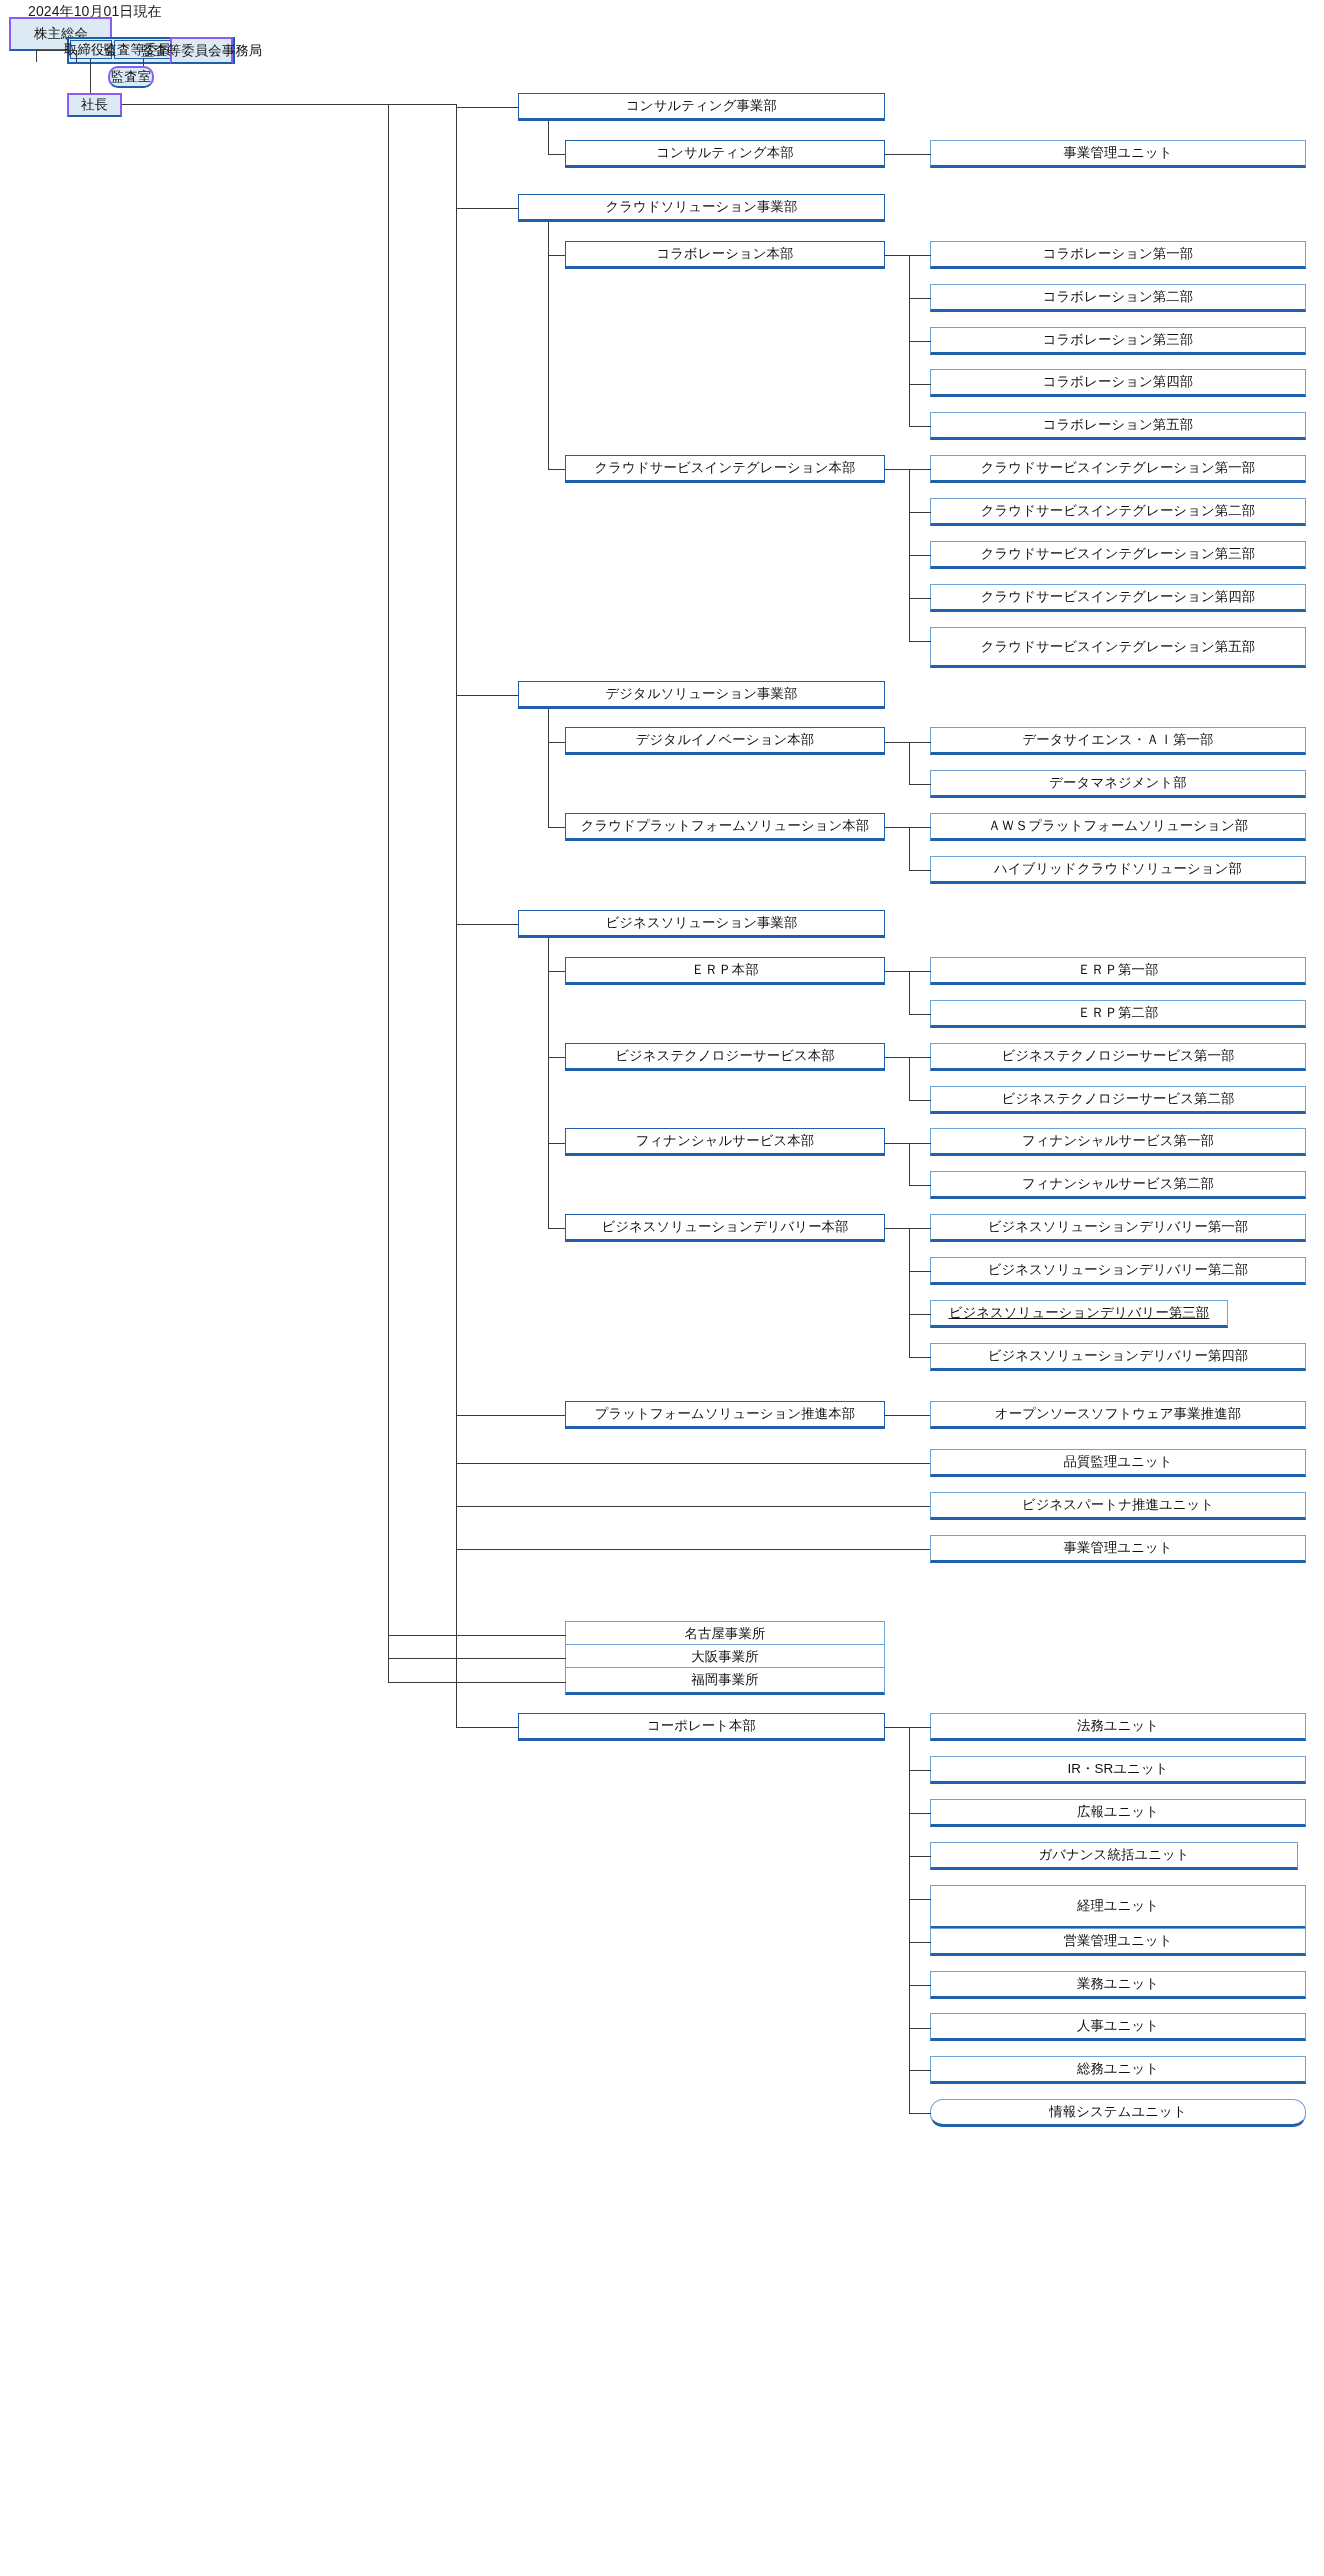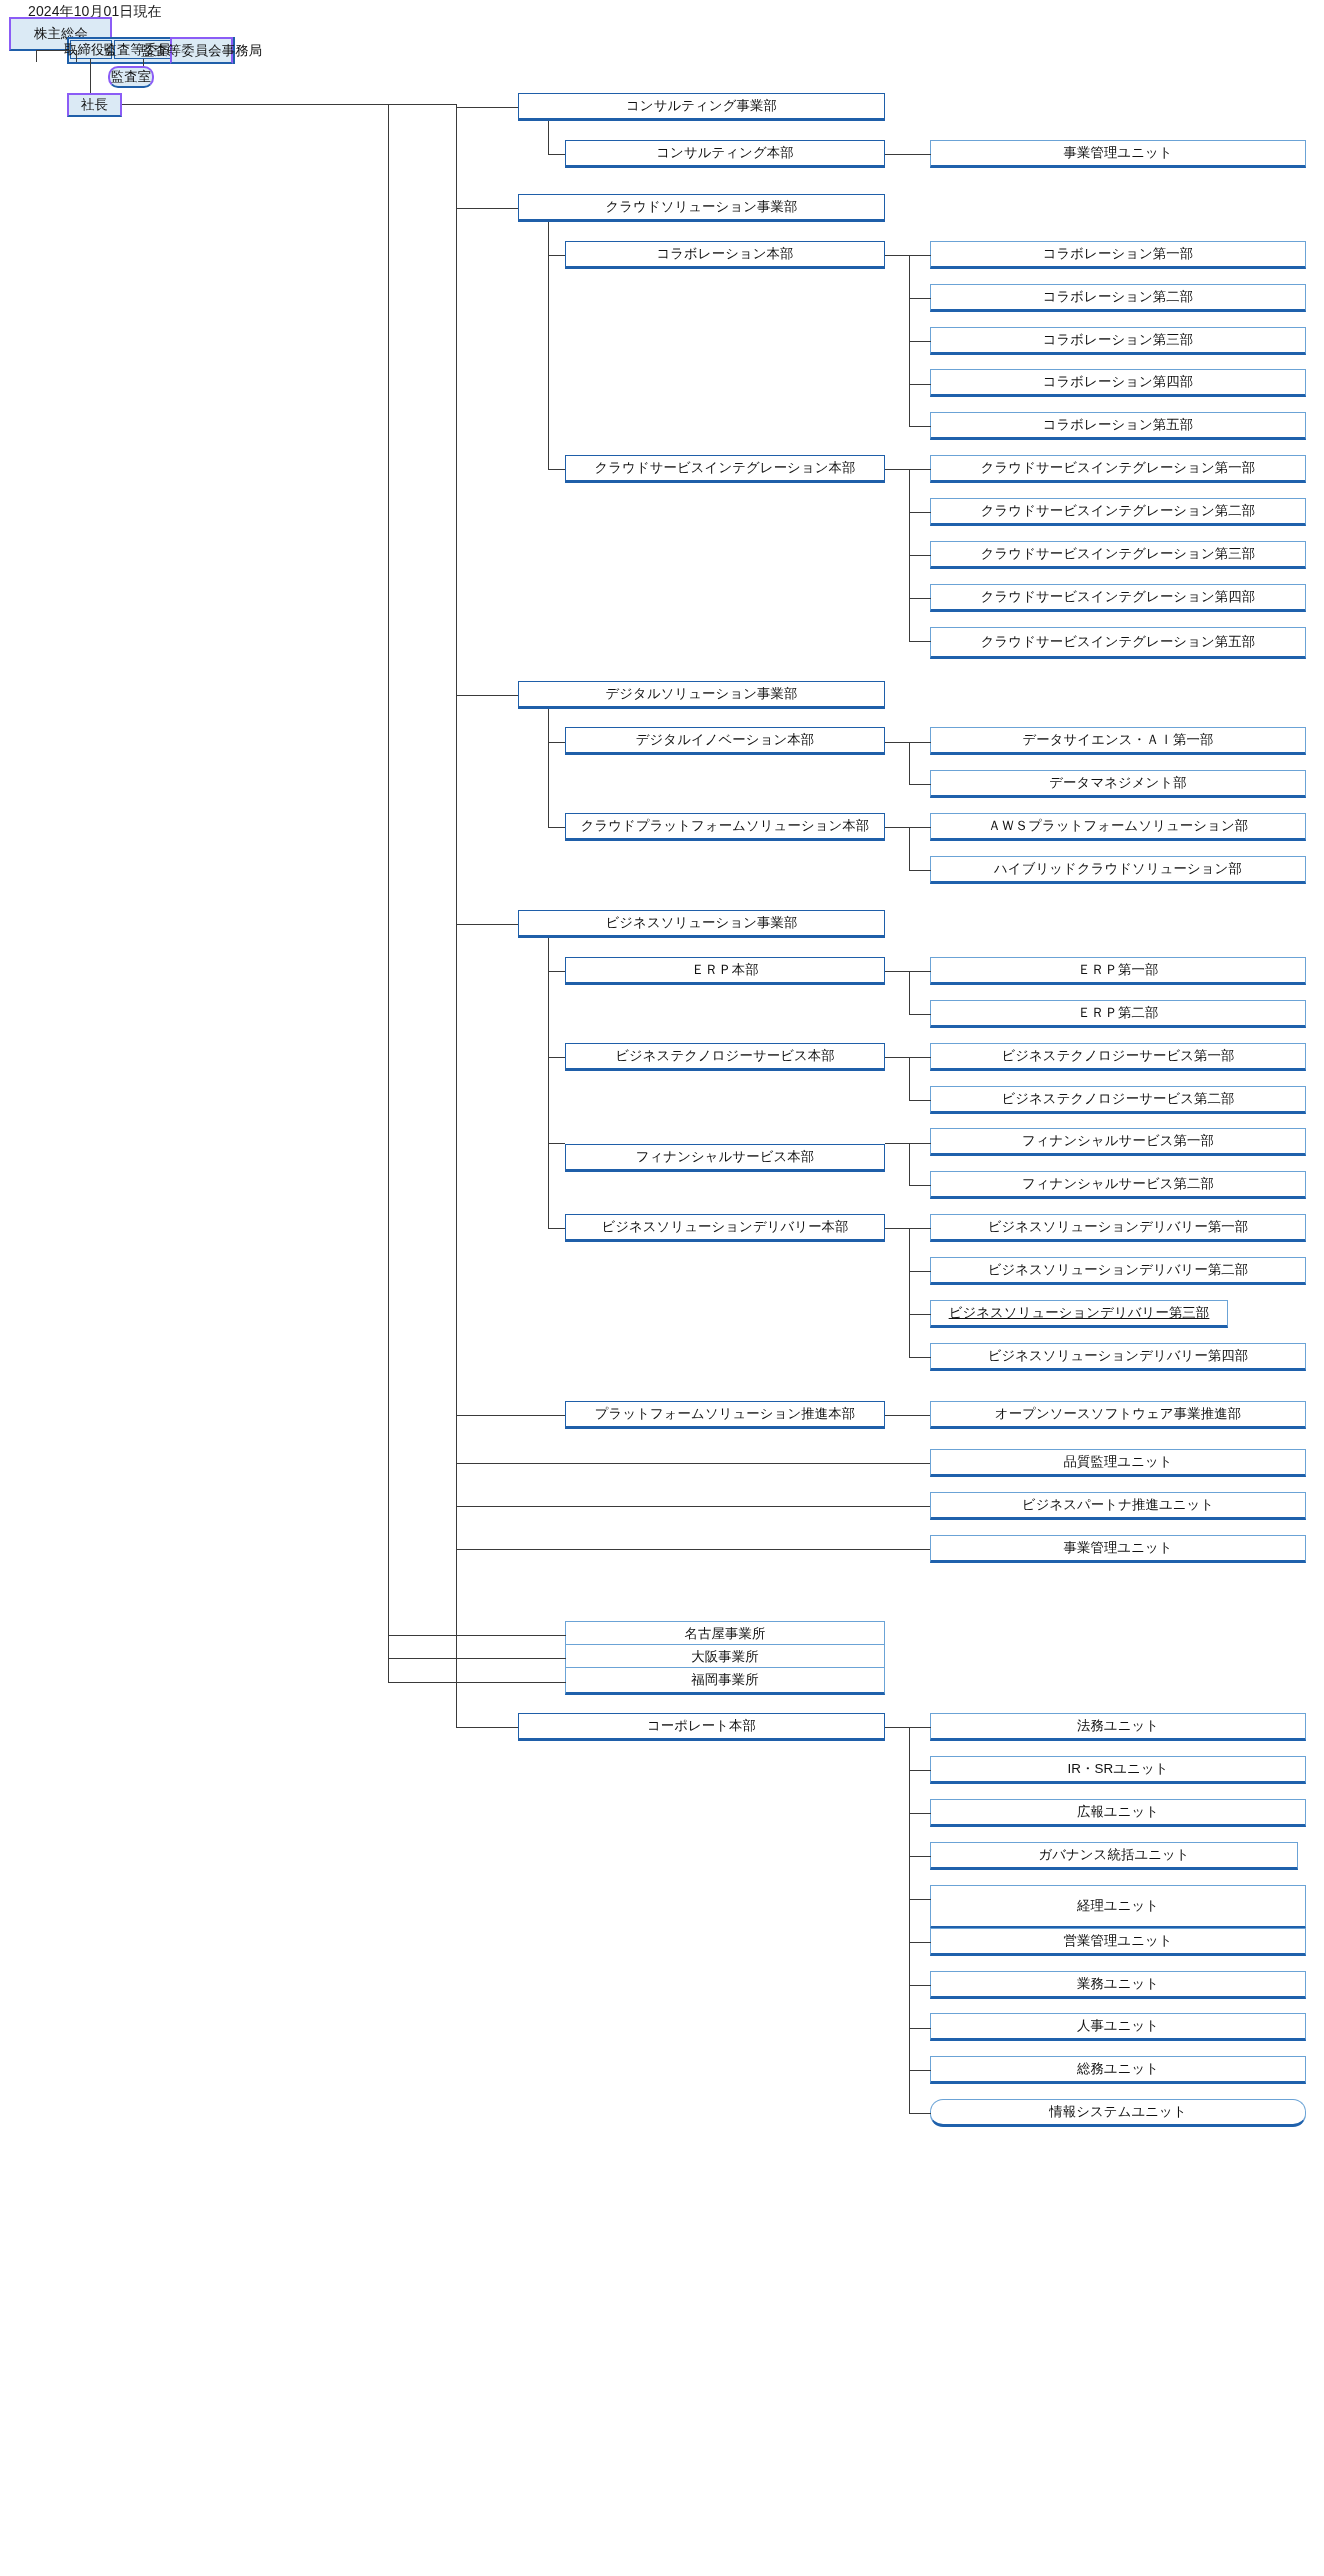--- a/index.html
+++ b/index.html
@@ -163,21 +163,21 @@
     </div>
     <div class="ln h" style="left: 909px; top: 512px; width: 21.5px;"></div>
     <div class="box lvl3" style="left: 930px; top: 541px; width: 376px; height: 28px;">
       <span class="lbl">クラウドサービスインテグレーション第三部</span>
     </div>
     <div class="ln h" style="left: 909px; top: 555px; width: 21.5px;"></div>
     <div class="box lvl3" style="left: 930px; top: 584px; width: 376px; height: 28px;">
       <span class="lbl">クラウドサービスインテグレーション第四部</span>
     </div>
     <div class="ln h" style="left: 909px; top: 598px; width: 21.5px;"></div>
-    <div class="box lvl3" style="left: 930px; top: 627px; width: 376px; height: 32px;">
+    <div class="box lvl3" style="left: 930px; top: 627px; width: 376px; height: 41px;">
       <span class="lbl">クラウドサービスインテグレーション第五部</span>
     </div>
     <div class="ln h" style="left: 909px; top: 641px; width: 21.5px;"></div>
     <div class="ln v" style="left: 909px; top: 469px; height: 172px;"></div>
     <div class="ln h" style="left: 885px; top: 469px; width: 23.5px;"></div>
     <div class="ln v" style="left: 548px; top: 222px; height: 247px;"></div>
     <div class="box lvl1" style="left: 518px; top: 681px; width: 367px; height: 28px;">
       <span class="lbl">デジタルソリューション事業部</span>
     </div>
     <div class="ln h" style="left: 456px; top: 695px; width: 62px;"></div>
@@ -235,21 +235,21 @@
     <div class="box lvl3" style="left: 930px; top: 1043px; width: 376px; height: 28px;">
       <span class="lbl">ビジネステクノロジーサービス第一部</span>
     </div>
     <div class="ln h" style="left: 909px; top: 1057px; width: 21.5px;"></div>
     <div class="box lvl3" style="left: 930px; top: 1086px; width: 376px; height: 28px;">
       <span class="lbl">ビジネステクノロジーサービス第二部</span>
     </div>
     <div class="ln h" style="left: 909px; top: 1100px; width: 21.5px;"></div>
     <div class="ln v" style="left: 909px; top: 1057px; height: 43px;"></div>
     <div class="ln h" style="left: 885px; top: 1057px; width: 23.5px;"></div>
-    <div class="box lvl1" style="left: 565px; top: 1128px; width: 320px; height: 28px; margin-top: 16px;">
+    <div class="box lvl1" style="left: 565px; top: 1128px; width: 320px; height: 28px;">
       <span class="lbl">フィナンシャルサービス本部</span>
     </div>
     <div class="ln h" style="left: 548px; top: 1143px; width: 17px;"></div>
     <div class="box lvl3" style="left: 930px; top: 1128px; width: 376px; height: 28px;">
       <span class="lbl">フィナンシャルサービス第一部</span>
     </div>
     <div class="ln h" style="left: 909px; top: 1143px; width: 21.5px;"></div>
     <div class="box lvl3" style="left: 930px; top: 1171px; width: 376px; height: 28px;">
       <span class="lbl">フィナンシャルサービス第二部</span>
     </div>

